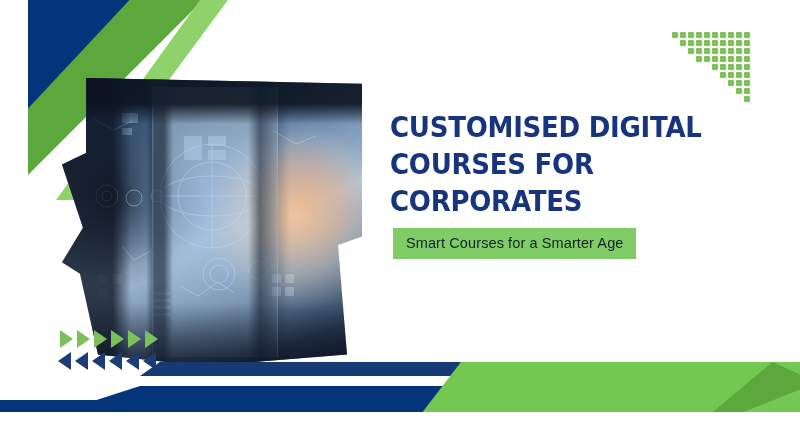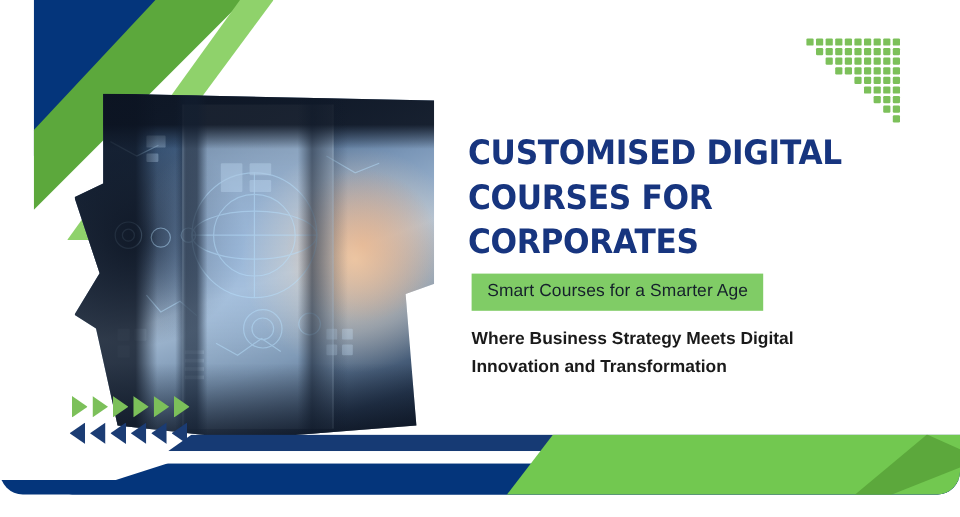--- a/index.html
+++ b/index.html
@@ -8,21 +8,20 @@
     width: 800px; height: 431px;
     background: #ffffff;
     font-family: "Liberation Sans", sans-serif;
     overflow: hidden;
   }
   #banner {
     position: relative;
     width: 800px; height: 412px;
     background: #ffffff;
     overflow: hidden;
-    border-radius: 19px;
   }
 
   
   .shape { position: absolute; }
 
   .tl-navy {
     top: 0; left: 28px; width: 130px; height: 130px;
     background: #04357B;
     clip-path: polygon(0 0, 100% 0, 0 100%);
   }
@@ -312,21 +311,20 @@
       <span class="arrow left"></span>
       <span class="arrow left"></span>
       <span class="arrow left"></span>
       <span class="arrow left"></span>
       <span class="arrow left"></span>
       <span class="arrow left"></span>
     </div>
 
   <h1 class="headline">CUSTOMISED DIGITAL COURSES FOR CORPORATES</h1>
   <div class="badge">Smart Courses for a Smarter Age</div>
-  <p class="subcopy">Where Business Strategy Meets Digital Innovation and Transformation</p>
 
   <div class="shape b-navy-thin"></div>
   <div class="shape b-navy-main"></div>
   <div class="shape b-navy-main2"></div>
   <div class="shape b-green"></div>
   <div class="shape b-green-dark"></div>
 
 </div>
 
 </body></html>

